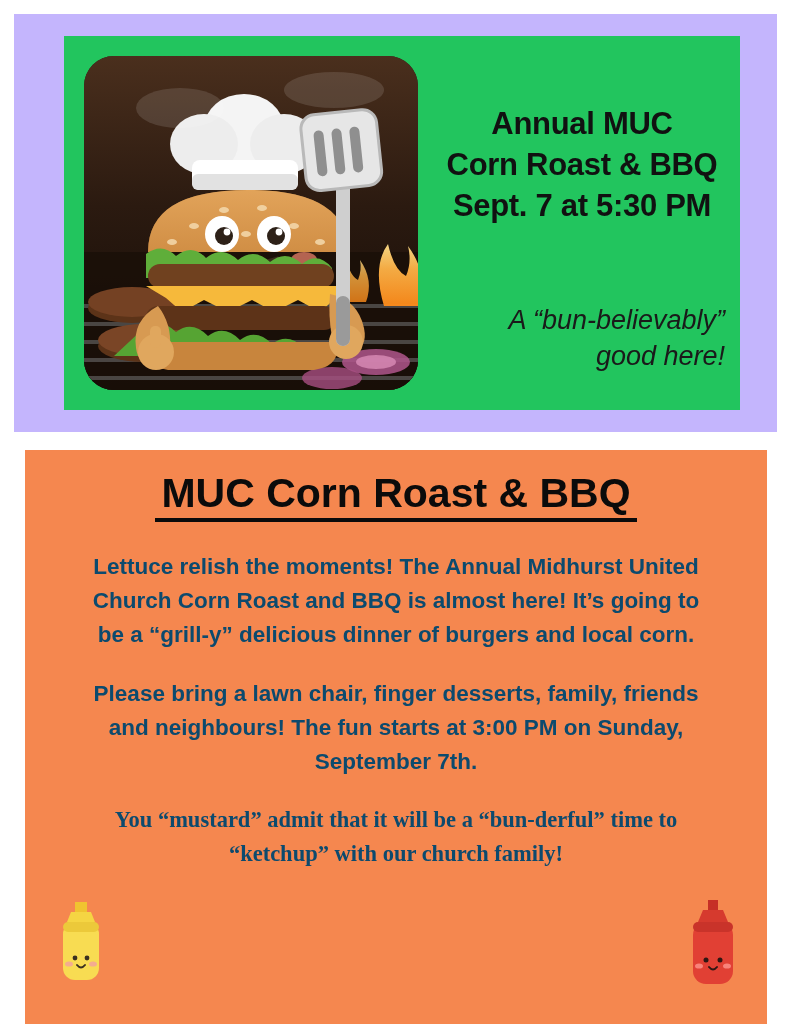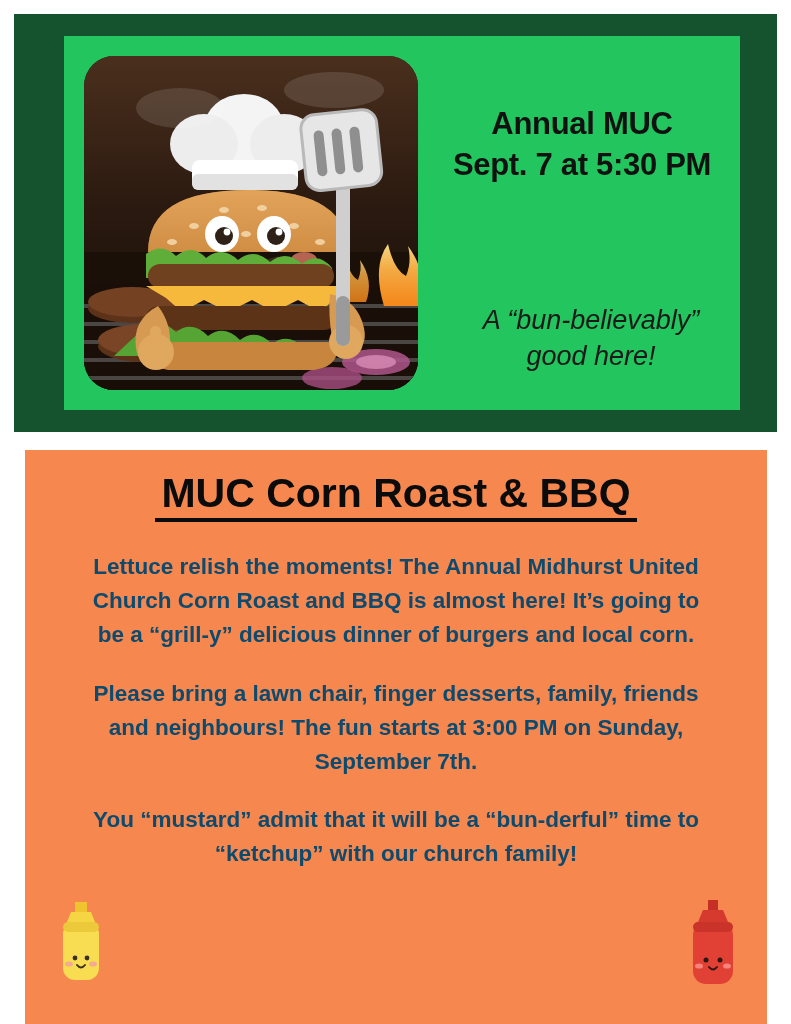--- a/index.html
+++ b/index.html
@@ -15,21 +15,21 @@
     overflow: hidden;
   }
 
   
   .top-block {
     position: absolute;
     left: 14px;
     top: 14px;
     width: 763px;
     height: 418px;
-    background: #14532d;
+    background: #c4b5fd;
   }
 
   .green-panel {
     position: absolute;
     left: 50px;
     top: 22px;
     width: 676px;
     height: 374px;
     background: #22c55e;
   }
@@ -57,24 +57,24 @@
     font-weight: bold;
     font-size: 31px;
     line-height: 1.32;
     color: #111111;
     letter-spacing: -0.3px;
   }
   .headline div { white-space: nowrap; }
 
   .tagline {
     position: absolute;
-    left: 377px;
+    left: 361px;
     top: 266px;
     width: 300px;
-    text-align: center;
+    text-align: right;
     font-style: italic;
     font-size: 27px;
     line-height: 1.35;
     color: #1a1a1a;
   }
 
   
   .bottom-block {
     position: absolute;
     left: 25px;
@@ -104,21 +104,21 @@
     left: 52px;
     top: 100px;
     width: 638px;
     text-align: center;
     font-size: 22.5px;
     font-weight: bold;
     line-height: 1.52;
     color: #0c4a6e;
   }
   .body-copy p { margin: 0 0 24px 0; }
-  .body-copy p:last-child { margin-bottom: 16px; }
+  .body-copy p:last-child { margin-bottom: 16px; font-family: Liberation Serif, serif; }
 
   
   .mustard-bottle {
     position: absolute;
     left: 30px;
     top: 450px;
     width: 52px;
     height: 86px;
   }
   .ketchup-bottle {
@@ -247,20 +247,21 @@
 
         <g fill="#ffffff" opacity="0.12">
           <ellipse cx="96" cy="52" rx="44" ry="20"></ellipse>
           <ellipse cx="250" cy="34" rx="50" ry="18"></ellipse>
         </g>
       </svg>
     </div>
 
     <div class="headline">
       <div>Annual MUC</div>
+      <div>Corn Roast &amp; BBQ</div>
       <div>Sept. 7 at 5:30 PM</div>
     </div>
 
     <div class="tagline">
       <div>A “bun-believably”</div>
       <div>good here!</div>
     </div>
 
   </div>
 </div>

